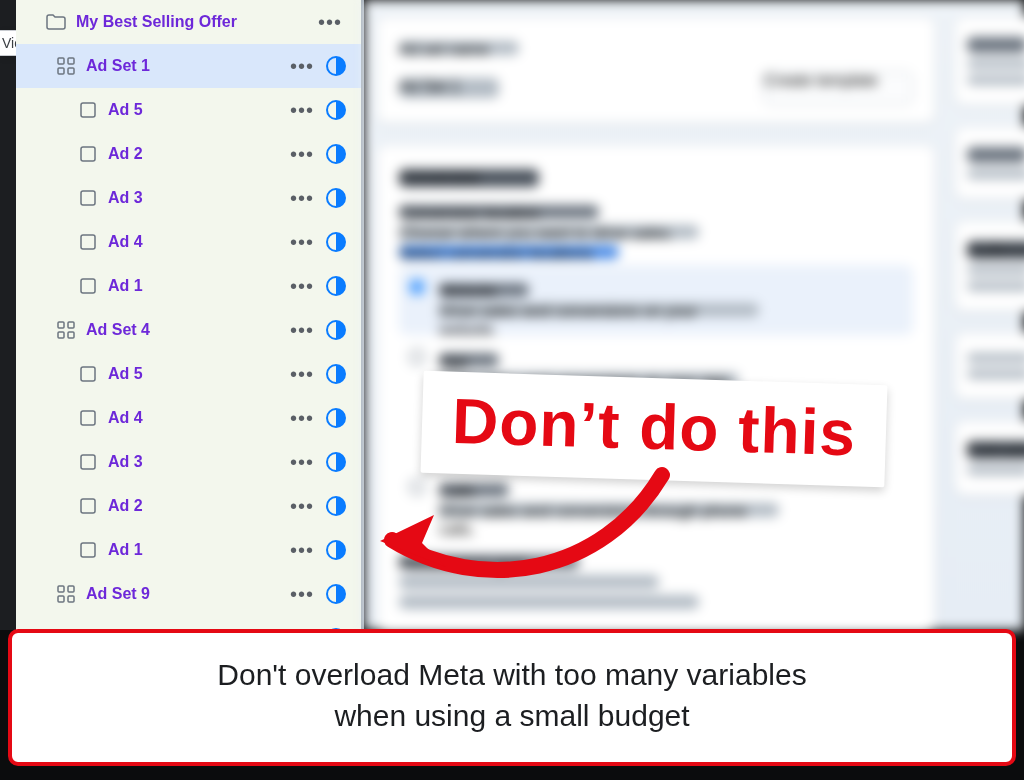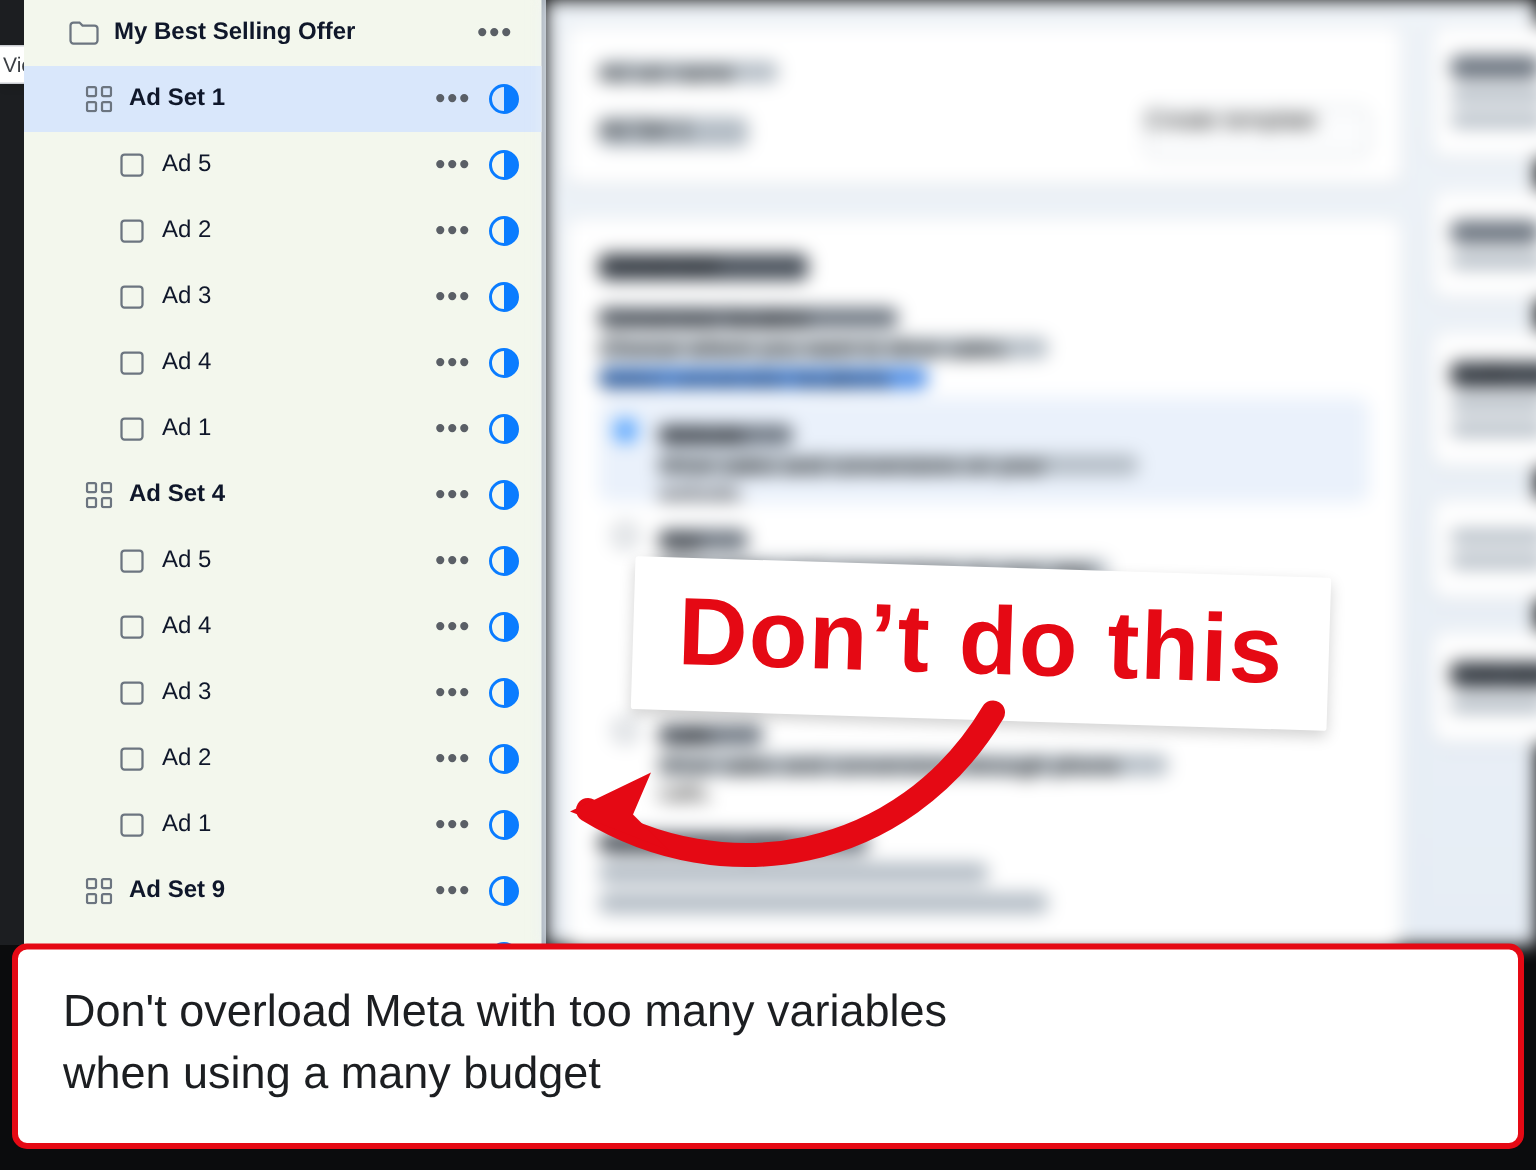--- a/index.html
+++ b/index.html
@@ -39,22 +39,22 @@
   .row.adset{ padding-left:40px; }
   .row.ad{ padding-left:62px; }
   .row.selected{
     background:#d9e7fb;
     justify-content:flex-end;
   }
   .row .icon{
     display:inline-flex; justify-content:center; align-items:center;
     width:20px; height:20px; margin-right:10px; flex:none;
   }
-  .row .label{ flex:1; font-weight:600; color:#0f172a;}
-  .row.ad .label{ font-weight:400; }
+  .row .label{ flex:1; font-weight:600; color:#6d28d9;}
+  .row.ad .label{ font-weight:700; }
 
   .dots{
     width:34px; text-align:center; color:#5a5f66;
     font-size:20px; line-height:14px; letter-spacing:1px;
     cursor:pointer; flex:none;
   }
   .halfcircle{
     width:22px; height:22px; flex:none; color:#0a7cff;
     margin-left:6px;
   }
@@ -114,21 +114,21 @@
   .arrow{
     position:absolute; left:362px; top:445px; width:340px; height:170px;
     pointer-events:none;
   }
 
   
   .caption{
     position:absolute; left:8px; right:8px; bottom:14px;
     background:#fff; border:4px solid #e50914; border-radius:10px;
     padding:22px 30px 26px;
-    font-size:30px; line-height:1.35;
+    text-align:center; font-size:30px; line-height:1.35;
     color:#1c1e21; font-weight:400;
   }
 </style>
 </head>
 <body>
 
 <div class="left-strip"></div>
 
 <div class="tab-view-charts">
   <span>View charts (Ctrl+Y)</span>
@@ -451,14 +451,14 @@
   <span>Don’t do this</span>
 </div>
 
 <svg class="arrow" viewBox="0 0 340 170">
   <path d="M300 30 C 240 130, 120 150, 30 95" fill="none" stroke="#e50914" stroke-width="16" stroke-linecap="round"></path>
   <path d="M18 96 L72 70 L60 98 L84 122 Z" fill="#e50914"></path>
 </svg>
 
 <div class="caption">
   <div>Don't overload Meta with too many variables</div>
-  <div>when using a many budget</div>
+  <div>when using a small budget</div>
 </div>
 
 </body></html>

